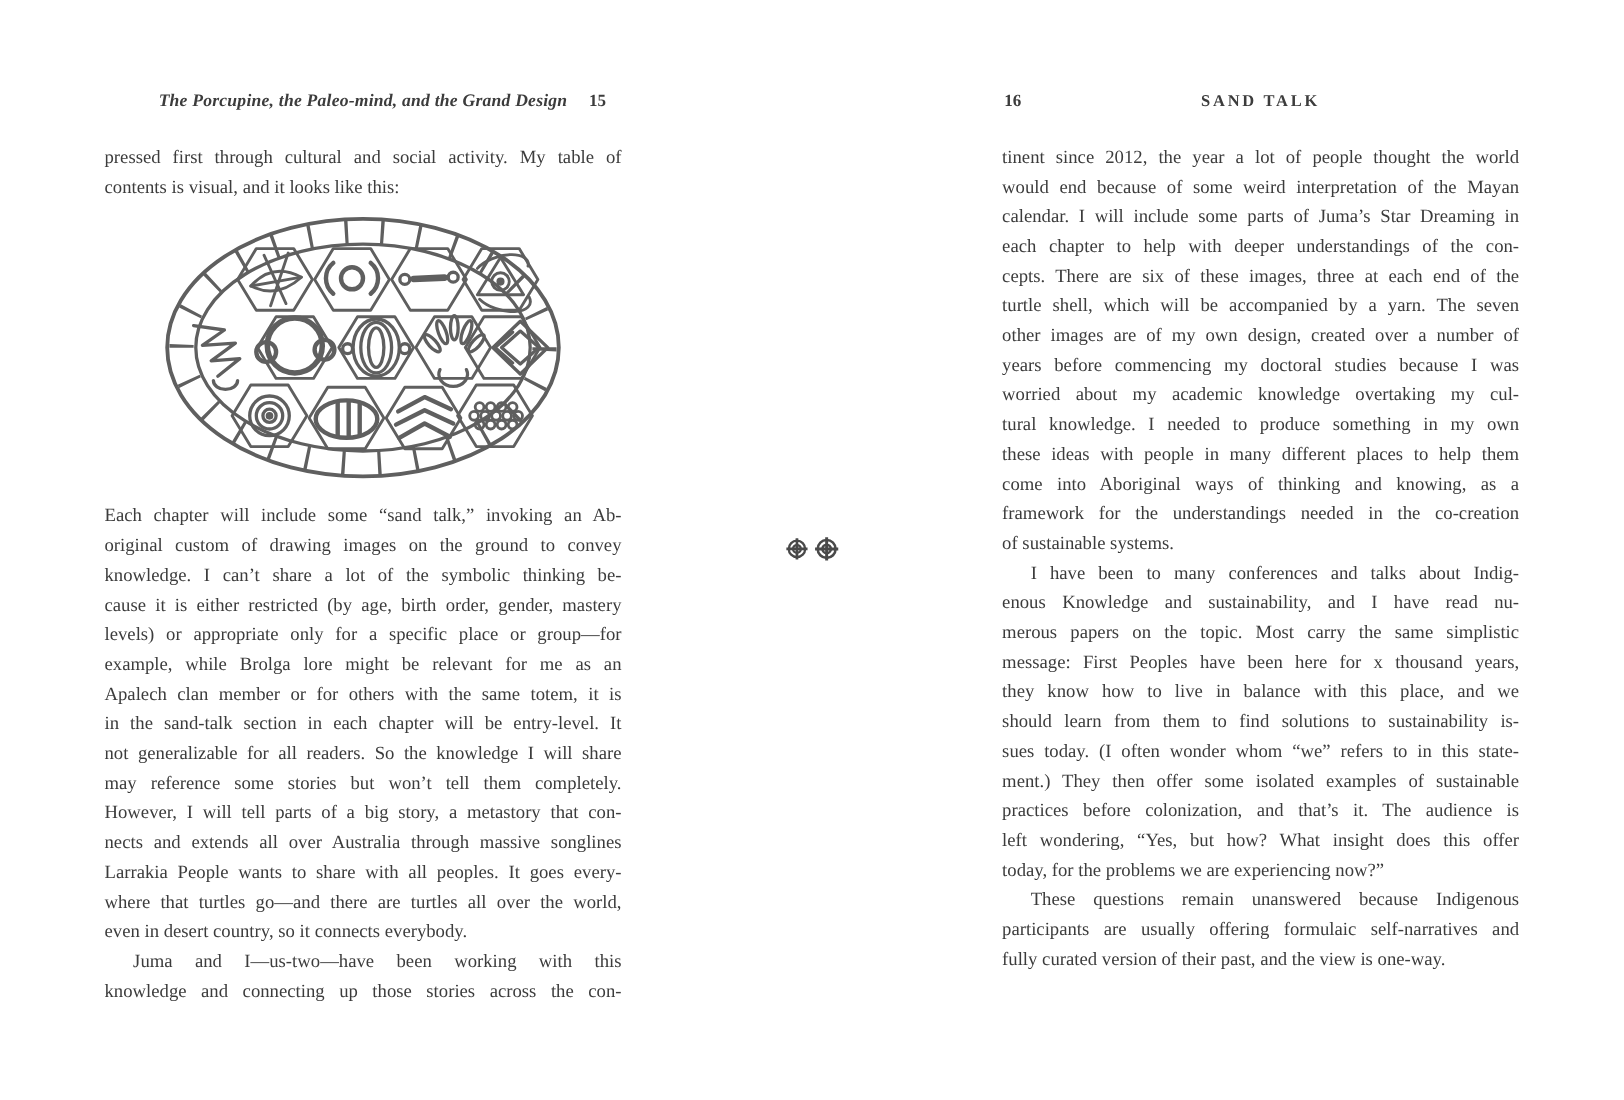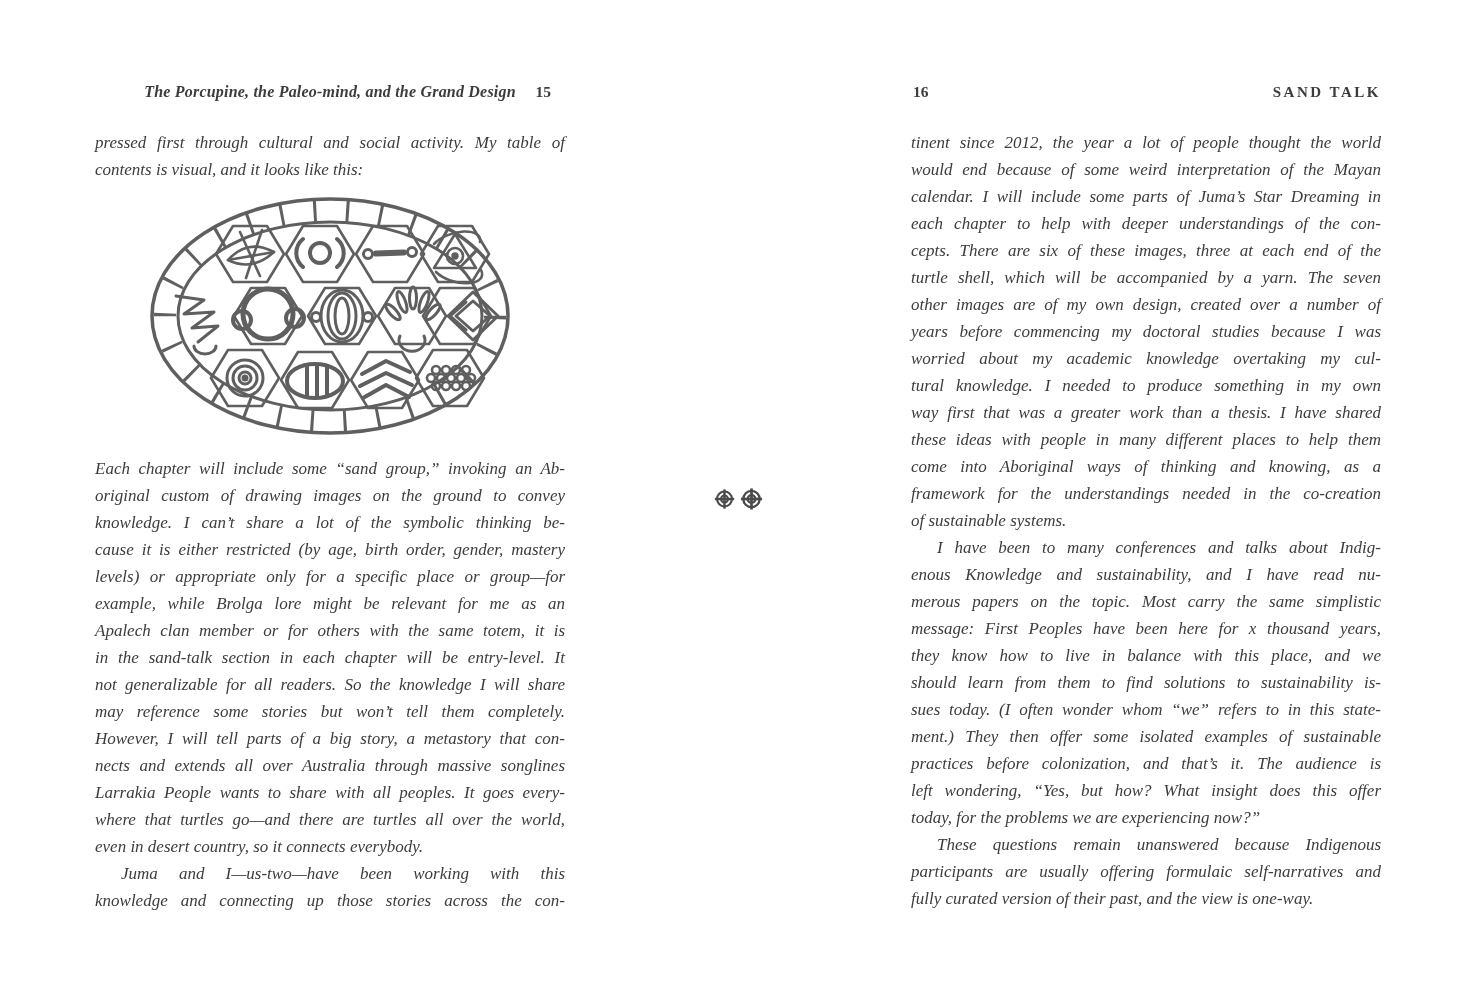--- a/index.html
+++ b/index.html
@@ -6,27 +6,27 @@
   body{
     width:1476px;height:1000px;position:relative;background:#ffffff;
     font-family:"Liberation Serif", serif;color:#3c3c3c;overflow:hidden;
   }
   .page{position:absolute;top:50px;width:470px;margin-top:32px;}
   .page-left{left:95px;}
   .page-right{left:911px;}
 
   .running-head{position:relative;height:20px;font-size:16px;line-height:20px;}
   .rh-title-italic{font-style:italic;font-weight:bold;text-align:center;letter-spacing:.2px;}
-  .rh-title-caps{font-weight:bold;text-align:right;letter-spacing:2.5px;font-size:15px;}
+  .rh-title-caps{font-weight:bold;text-align:center;letter-spacing:2.5px;font-size:15px;}
   .rh-num{position:absolute;top:0;font-weight:bold;font-size:15.5px;}
   .rh-num-right{right:14px;}
   .rh-num-left{left:2px;}
 
   .page-body{margin-top:27px;}
-  .para{margin:0;font-style:italic;}
+  .para{margin:0;}
   .line{
     font-size:17px;line-height:27px;
     text-align:justify;text-align-last:justify;
     white-space:normal;
   }
   .line.lastline{text-align-last:left;}
   .line.indent{text-indent:26px;}
 
   .illustration{margin:13px auto 21px;width:360px;height:238px;}
   .illustration svg{display:block;}
@@ -158,21 +158,21 @@
             <circle cx="286" cy="190" r="4"></circle>
               <circle cx="296" cy="190" r="4"></circle>
               <circle cx="306" cy="190" r="4"></circle>
               <circle cx="316" cy="190" r="4"></circle>
           </g>
         </g>
       </svg>
     </div>
 
     <div class="para">
-        <div class="line">Each chapter will include some “sand group,” invoking an Ab-</div>
+        <div class="line">Each chapter will include some “sand talk,” invoking an Ab-</div>
         <div class="line">original custom of drawing images on the ground to convey</div>
         <div class="line">knowledge. I can’t share a lot of the symbolic thinking be-</div>
         <div class="line">cause it is either restricted (by age, birth order, gender, mastery</div>
         <div class="line">levels) or appropriate only for a specific place or group—for</div>
         <div class="line">example, while Brolga lore might be relevant for me as an</div>
         <div class="line">Apalech clan member or for others with the same totem, it is</div>
         <div class="line">in the sand-talk section in each chapter will be entry-level. It</div>
         <div class="line">not generalizable for all readers. So the knowledge I will share</div>
         <div class="line">may reference some stories but won’t tell them completely.</div>
         <div class="line">However, I will tell parts of a big story, a metastory that con-</div>
@@ -218,21 +218,20 @@
         <div class="line">tinent since 2012, the year a lot of people thought the world</div>
         <div class="line">would end because of some weird interpretation of the Mayan</div>
         <div class="line">calendar. I will include some parts of Juma’s Star Dreaming in</div>
         <div class="line">each chapter to help with deeper understandings of the con-</div>
         <div class="line">cepts. There are six of these images, three at each end of the</div>
         <div class="line">turtle shell, which will be accompanied by a yarn. The seven</div>
         <div class="line">other images are of my own design, created over a number of</div>
         <div class="line">years before commencing my doctoral studies because I was</div>
         <div class="line">worried about my academic knowledge overtaking my cul-</div>
         <div class="line">tural knowledge. I needed to produce something in my own</div>
-        <div class="line">way first that was a greater work than a thesis. I have shared</div>
         <div class="line">these ideas with people in many different places to help them</div>
         <div class="line">come into Aboriginal ways of thinking and knowing, as a</div>
         <div class="line">framework for the understandings needed in the co-creation</div>
         <div class="line lastline">of sustainable systems.</div>
       </div>
     <div class="para">
         <div class="line indent">I have been to many conferences and talks about Indig-</div>
         <div class="line">enous Knowledge and sustainability, and I have read nu-</div>
         <div class="line">merous papers on the topic. Most carry the same simplistic</div>
         <div class="line">message: First Peoples have been here for x thousand years,</div>

